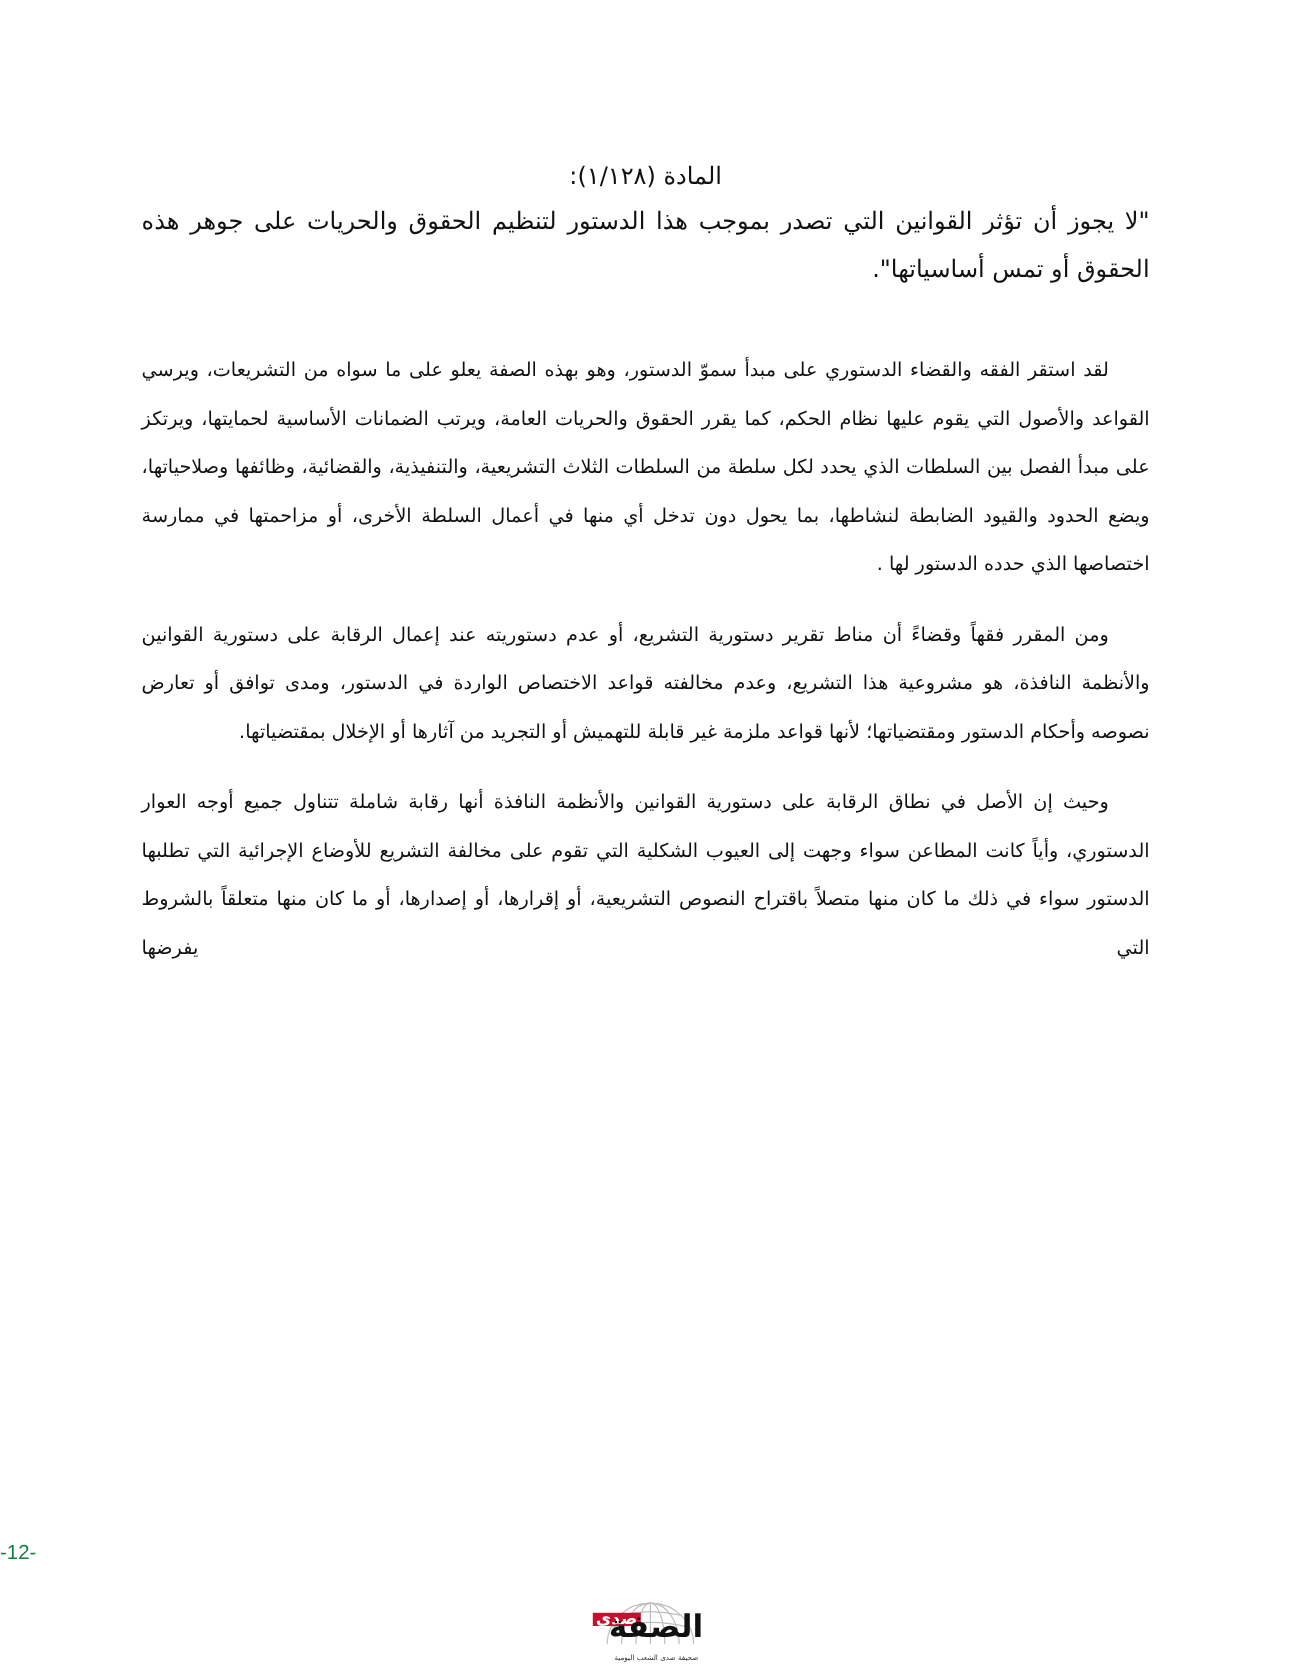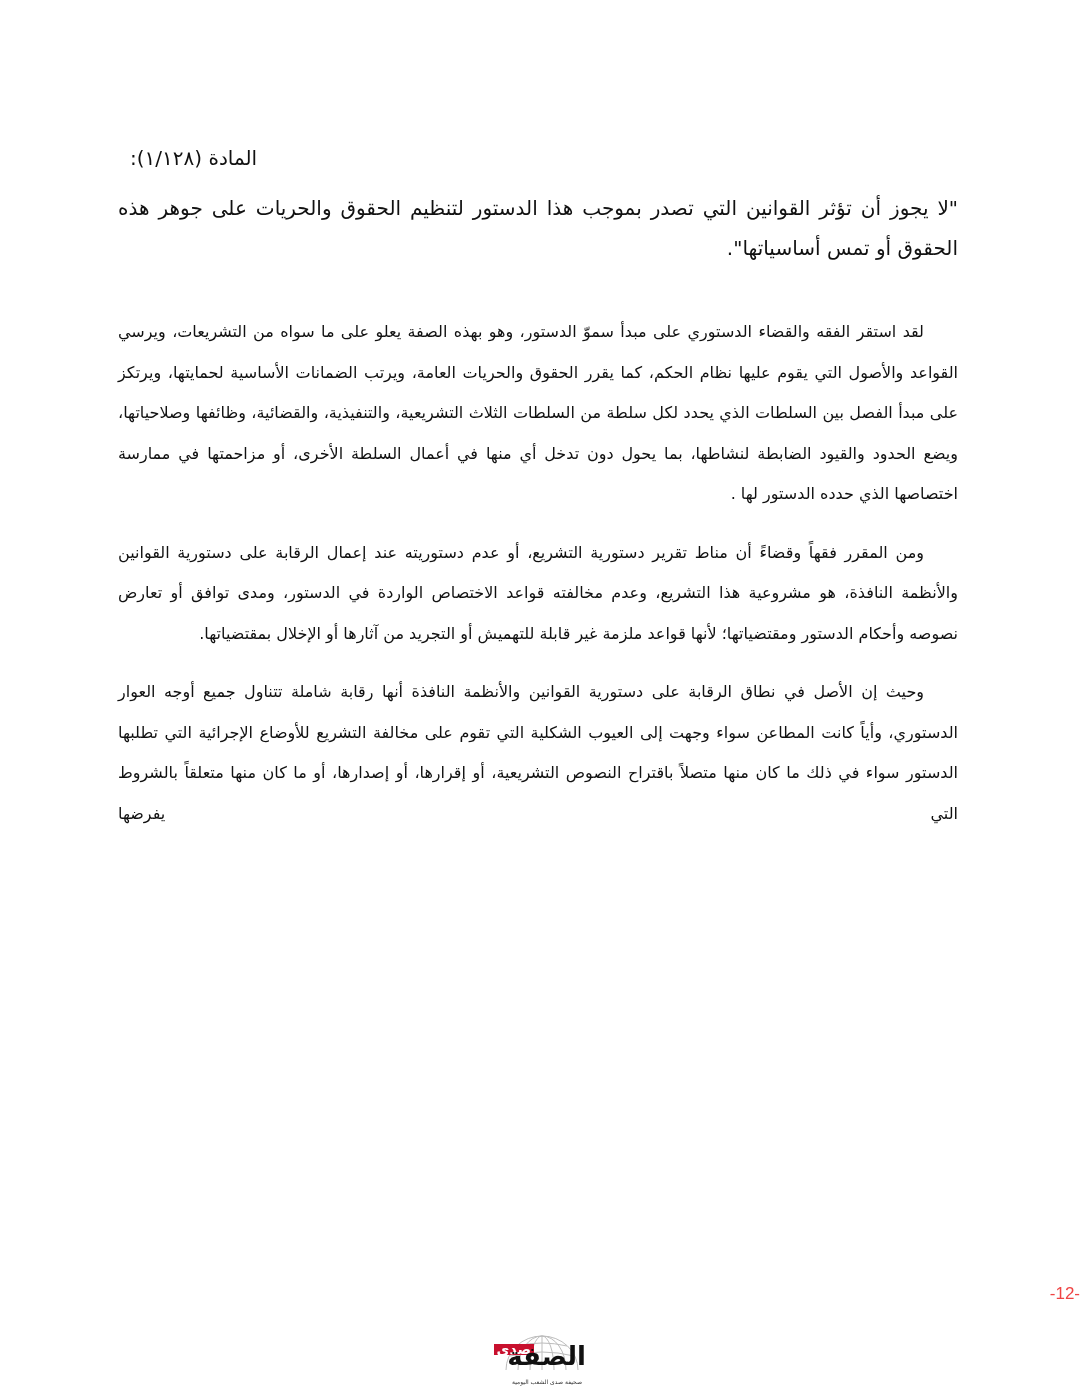--- a/index.html
+++ b/index.html
@@ -19,22 +19,22 @@
     position: absolute;
     left: 118px;
     top: 128px;
     width: 840px;
     direction: rtl;
     text-align: justify;
   }
   .article-title {
     font-size: 20px;
     line-height: 36px;
-    margin: 12px;
-    text-align: left;
+    margin: 0;
+    text-align: center;
   }
   .quote {
     font-size: 20px;
     line-height: 40px;
     margin: 0 0 44px 0;
     text-align-last: right;
   }
   .para {
     font-size: 16px;
     line-height: 40.5px;
@@ -44,24 +44,24 @@
     text-align-last: right;
   }
   .para.last {
     text-align-last: justify;
   }
   .page-number {
     position: absolute;
     left: 0;
     width: 1080px;
     top: 1284px;
-    text-align: right;
+    text-align: left;
     font-family: "Liberation Sans", sans-serif;
     font-size: 17px;
-    color: #ef4444;
+    color: #15803d;
   }
   .logo {
     position: absolute;
     left: 490px;
     top: 1330px;
     width: 100px;
     height: 62px;
     direction: rtl;
   }
   .logo-globe {

